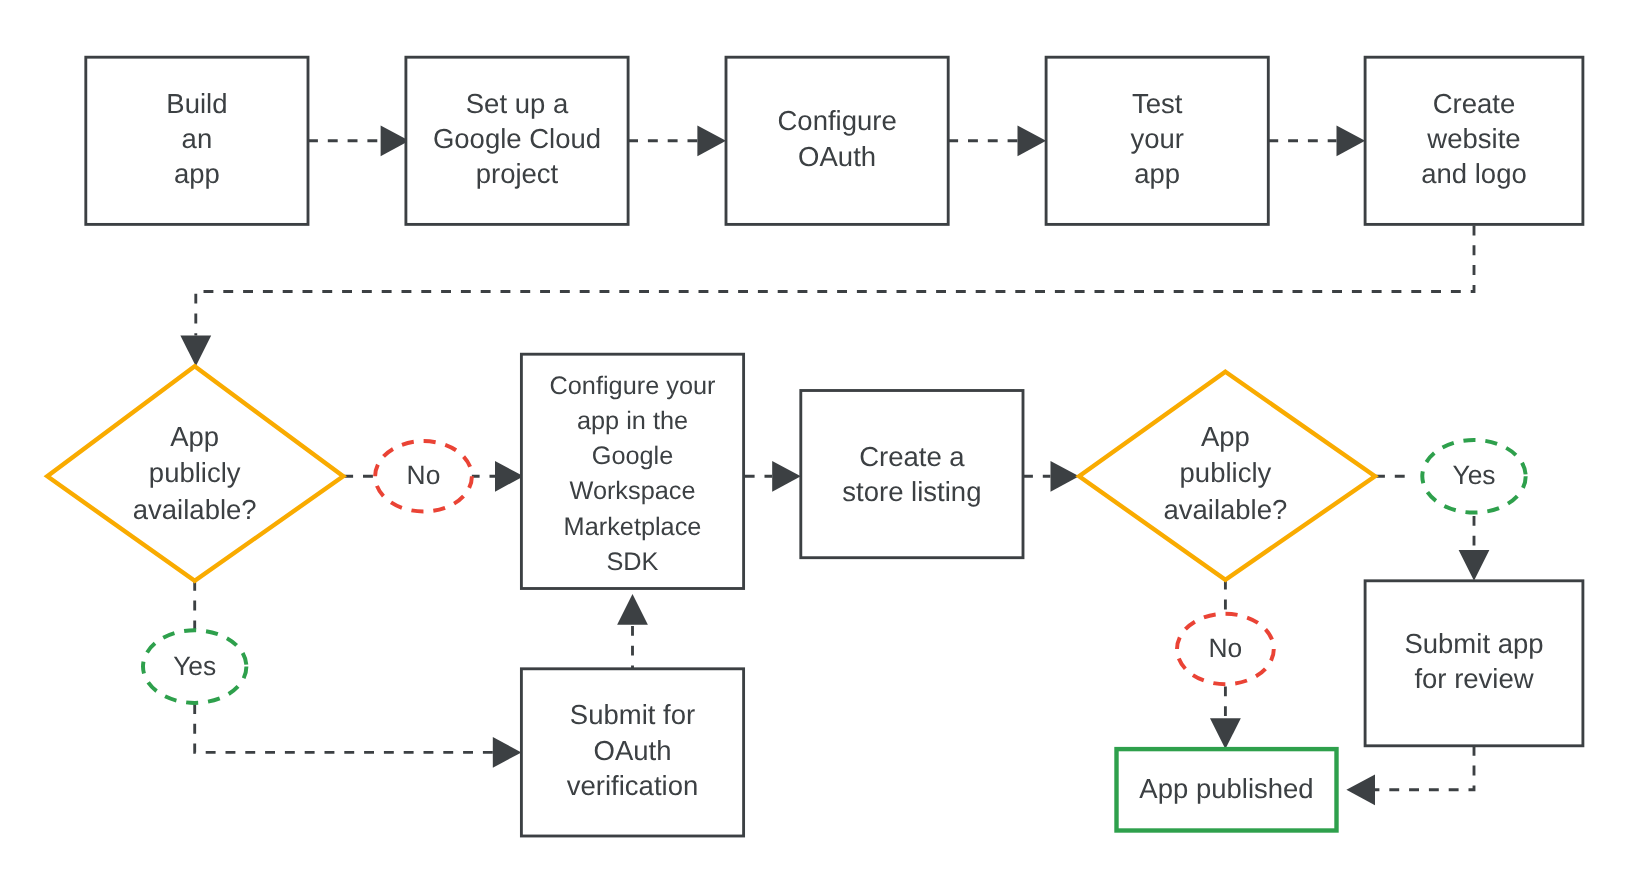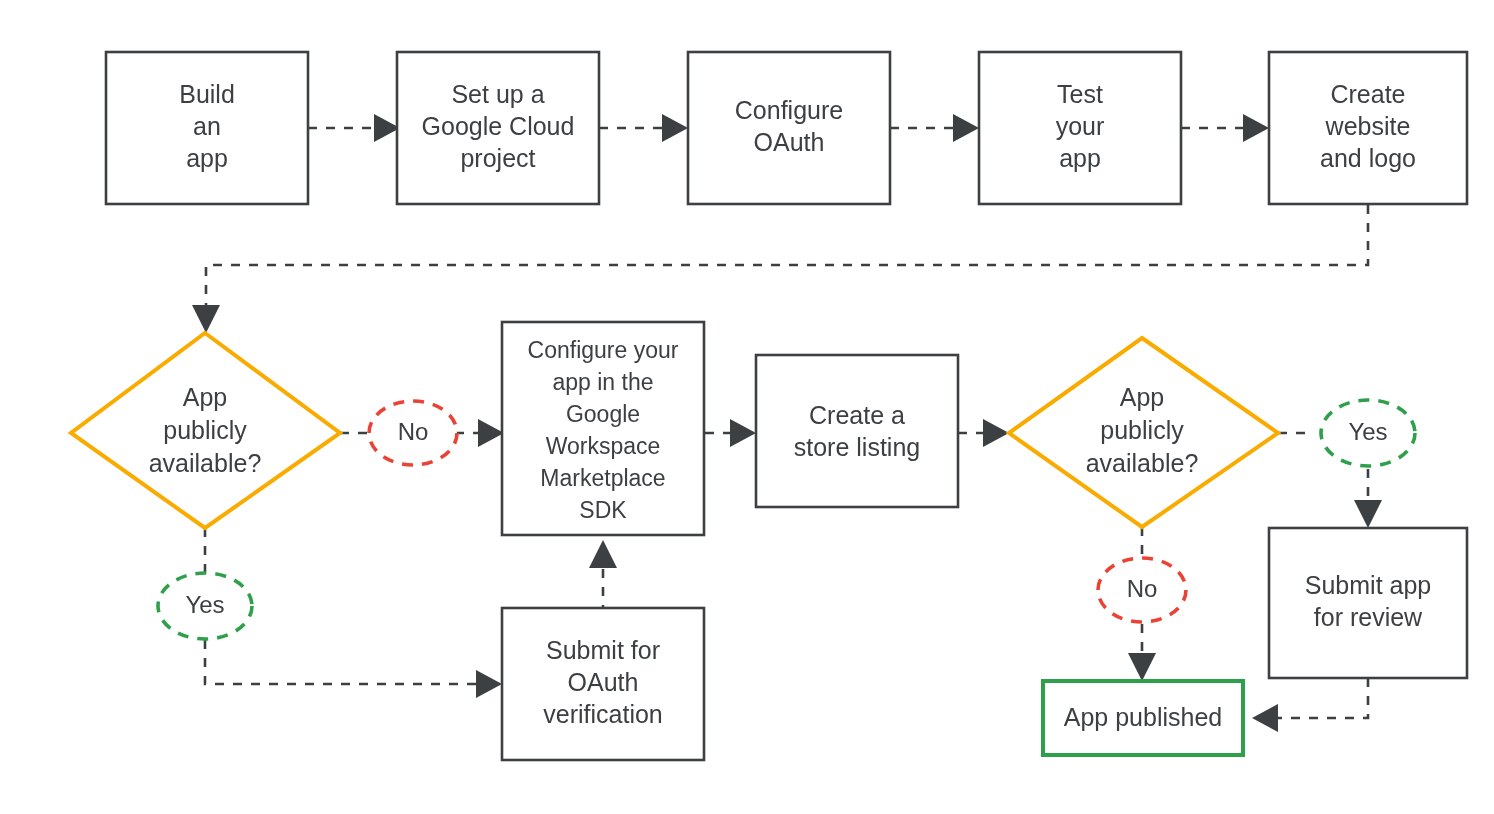--- a/index.html
+++ b/index.html
@@ -6,21 +6,20 @@
     margin: 0;
     padding: 0;
     background: #ffffff;
   }
   #canvas {
     position: relative;
     width: 1222px;
     height: 814px;
     background: #ffffff;
     font-family: "Liberation Sans", sans-serif;
-    margin-left: 28px;
   }
   svg.flow {
     position: absolute;
     top: 0;
     left: 0;
     width: 1494px;
     height: 814px;
     overflow: visible;
   }
   .node-text {

